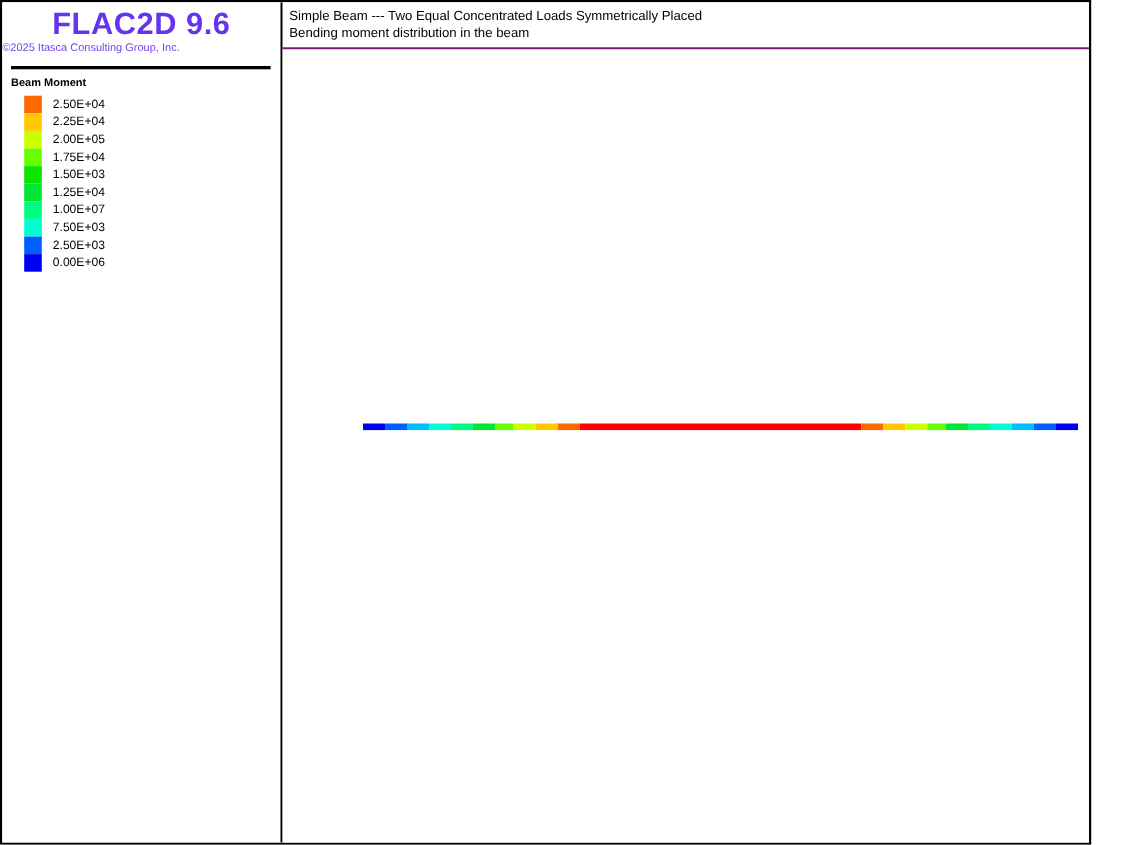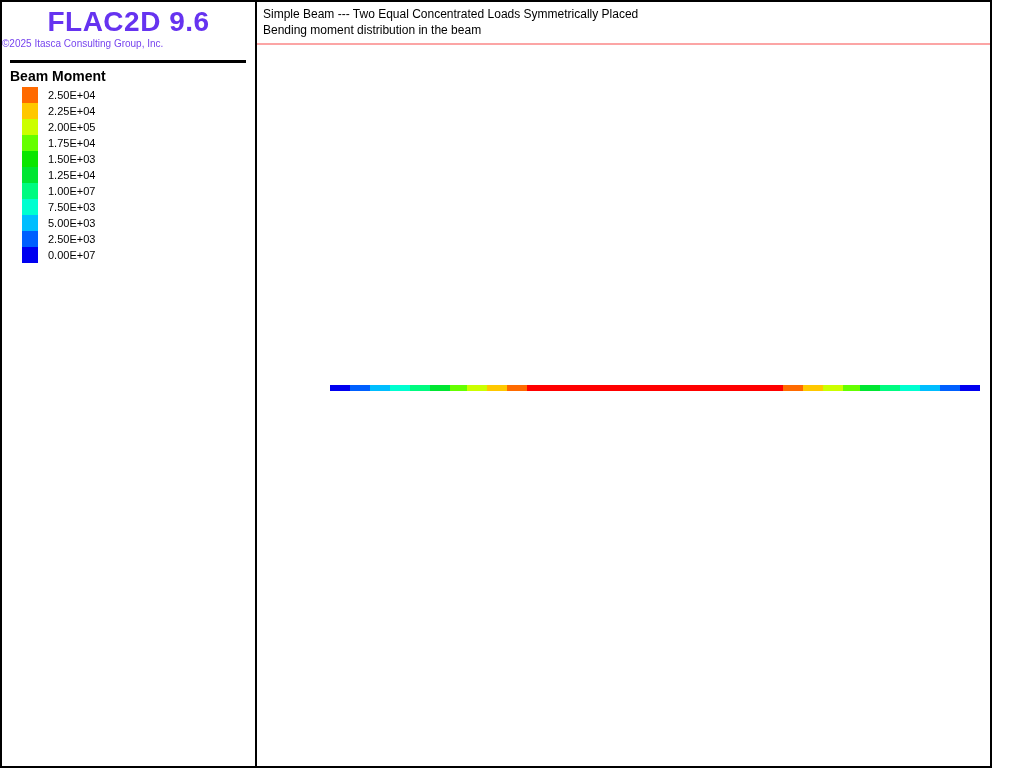--- a/index.html
+++ b/index.html
@@ -38,21 +38,21 @@
   .sidebar-divider {
     margin-top: 10px;
     margin-left: 8px;
     width: 236px;
     height: 3px;
     background: #000;
   }
   .legend-title {
     margin-top: 4px;
     margin-left: 8px;
-    font-size: 14px;
+    font-size: 10px;
     line-height: 18px;
     font-weight: bold;
     color: #000;
   }
   .legend {
     margin-top: 2px;
     margin-left: 20px;
   }
   .legend-row {
     display: flex;
@@ -75,21 +75,21 @@
   
   .main {
     position: absolute;
     left: 255px; right: 0; top: 0; bottom: 0;
     background: #fff;
   }
   .titlebox {
     position: absolute;
     left: 0; right: 0; top: 0;
     height: 43px;
-    border-bottom: 2px solid #fca5a5;
+    border-bottom: 2px solid #701a75;
     padding: 4px 0 0 6px;
     font-size: 12px;
     line-height: 16px;
     color: #000;
   }
   .plot {
     position: absolute;
     left: 0; right: 0; top: 43px; bottom: 0;
     background: #fff;
   }
@@ -140,30 +140,26 @@
         </div>
         <div class="legend-row">
           <span class="swatch" style="background: rgb(0, 251, 128);"></span>
           <span class="legend-label">1.00E+07</span>
         </div>
         <div class="legend-row">
           <span class="swatch" style="background: rgb(0, 255, 208);"></span>
           <span class="legend-label">7.50E+03</span>
         </div>
         <div class="legend-row">
-          <span class="swatch" style="background: rgb(0, 190, 255);"></span>
-          <span class="legend-label">5.00E+03</span>
-        </div>
-        <div class="legend-row">
           <span class="swatch" style="background: rgb(0, 96, 255);"></span>
           <span class="legend-label">2.50E+03</span>
         </div>
         <div class="legend-row">
           <span class="swatch" style="background: rgb(0, 0, 240);"></span>
-          <span class="legend-label">0.00E+07</span>
+          <span class="legend-label">0.00E+06</span>
         </div>
       </div>
   </div>
 
   <div class="main">
     <div class="titlebox">
       <div>Simple Beam --- Two Equal Concentrated Loads Symmetrically Placed</div>
       <div>Bending moment distribution in the beam</div>
     </div>
     <div class="plot">

